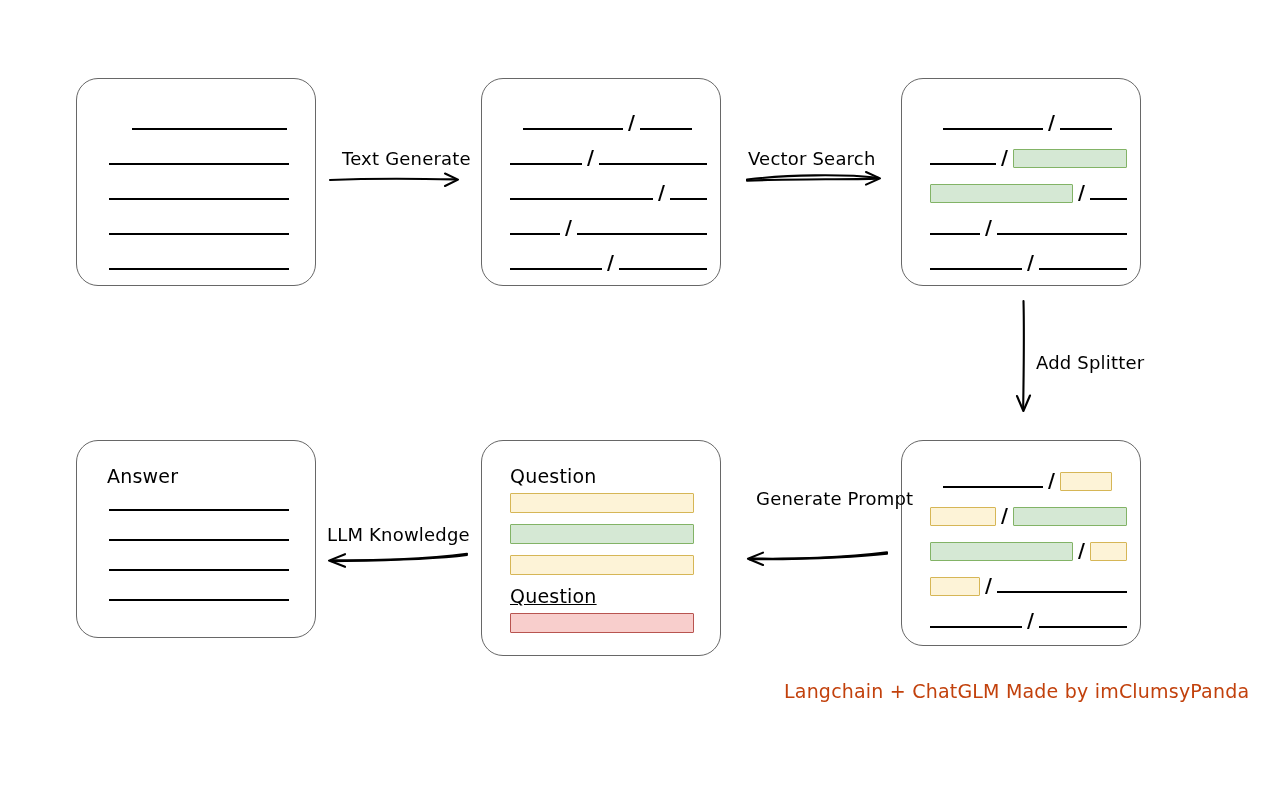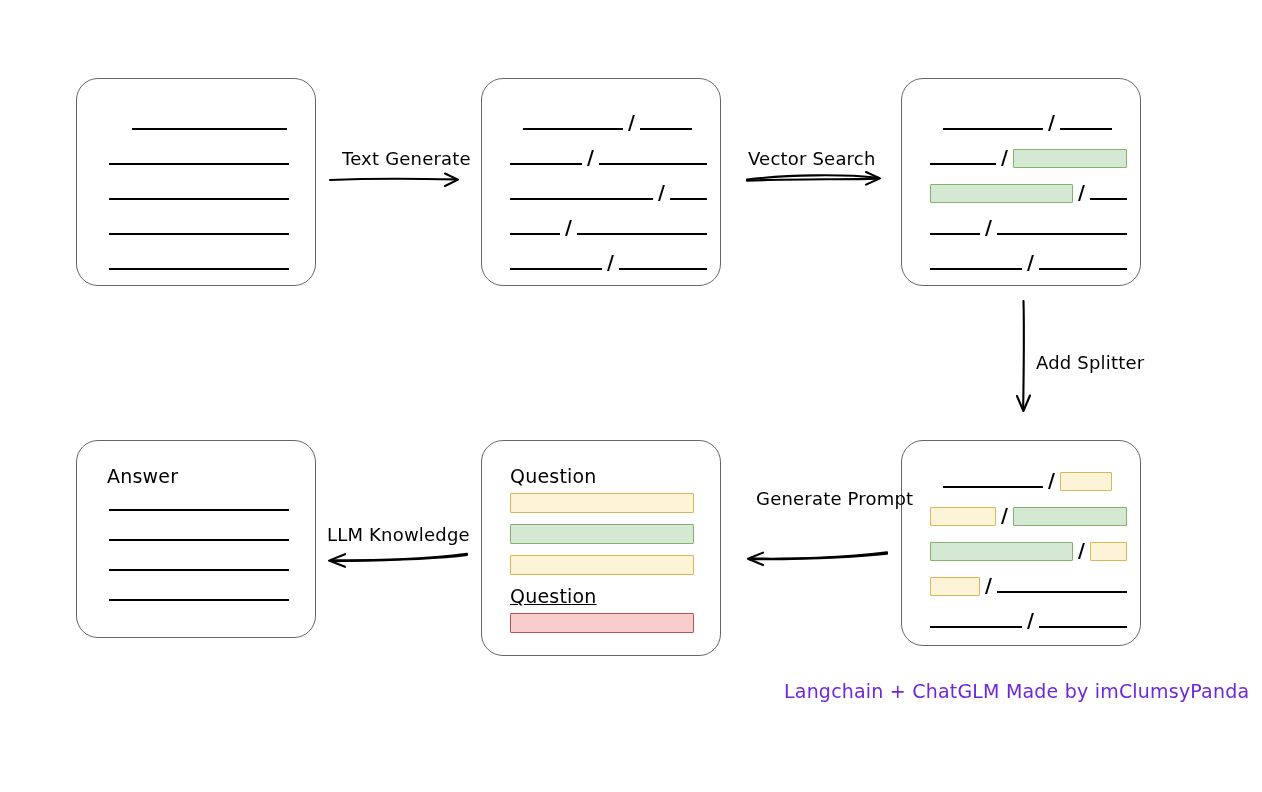--- a/index.html
+++ b/index.html
@@ -121,21 +121,21 @@
     fill: none;
     stroke: #000000;
     stroke-width: 2.1;
     stroke-linecap: round;
     stroke-linejoin: round;
   }
 
   .footer {
     position: absolute;
     font-size: 19px;
-    color: #6d28d9;
+    color: #c2410c;
     white-space: nowrap;
     letter-spacing: 0.2px;
   }
 </style>
 </head>
 <body>
 
 <div class="stage">
 
   <div class="docbox" style="left:76px; top:78px; width:240px; height:208px;">

